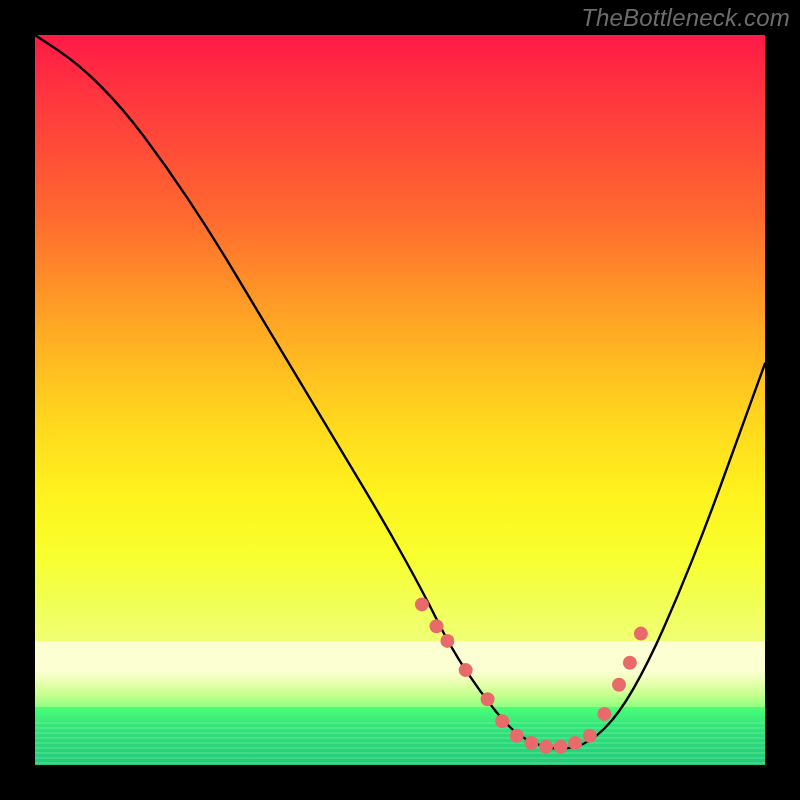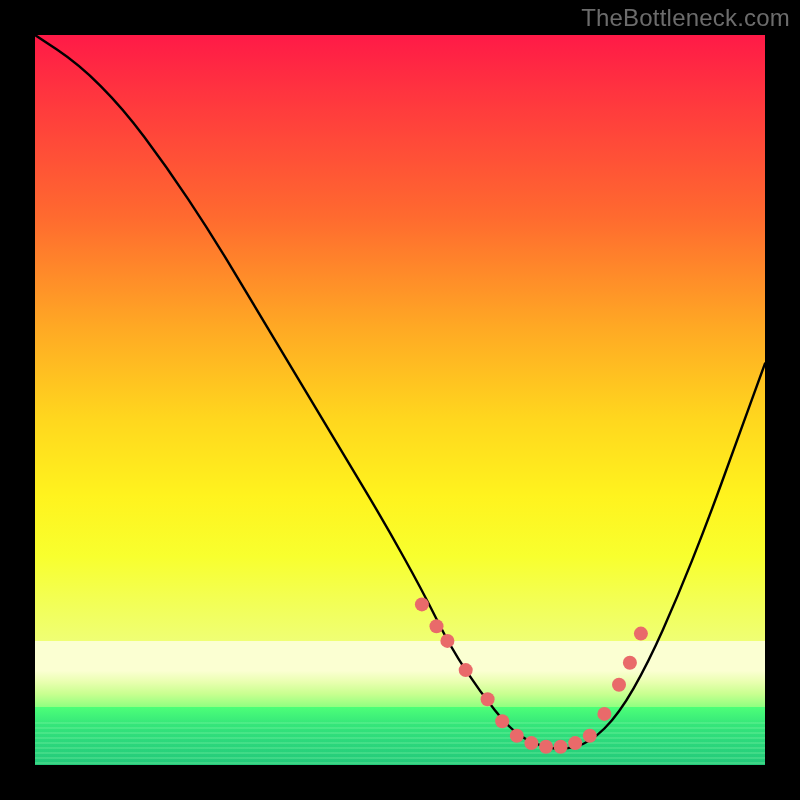--- a/index.html
+++ b/index.html
@@ -11,20 +11,21 @@
     overflow: hidden;
     font-family: Arial, Helvetica, sans-serif;
   }
   .frame {
     position: absolute;
     left: 0;
     top: 0;
     width: 800px;
     height: 800px;
     background: #000;
+    font-style: italic;
   }
   .plot-area {
     position: absolute;
     left: 35px;
     top: 35px;
     width: 730px;
     height: 730px;
     overflow: hidden;
   }
   .gradient-main {

